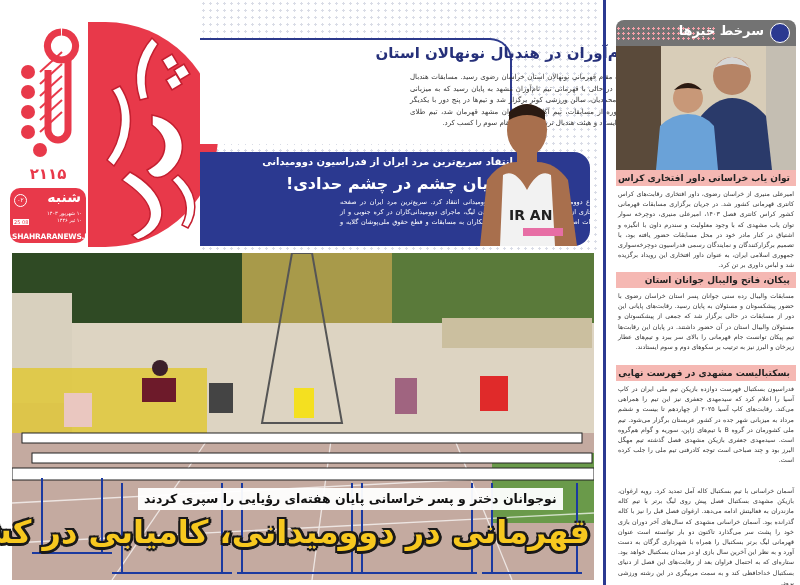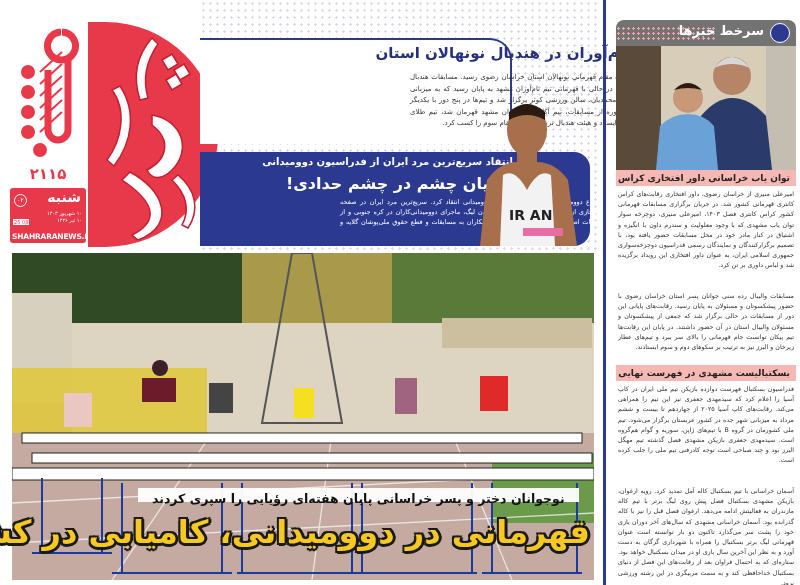--- a/index.html
+++ b/index.html
@@ -21,21 +21,21 @@
   .logo-small {
     position: absolute; left: 10px; top: 12px; width: 72px; height: 150px;
   }
   .edition-number {
     position: absolute; left: 8px; top: 165px; width: 80px; text-align: center;
     color: #e8394a; font-weight: bold; font-size: 15px; letter-spacing: 8px;
     font-family: "DejaVu Sans", sans-serif;
   }
   .date-box {
     position: absolute; left: 10px; top: 188px; width: 76px; height: 55px;
-    background: #e8394a; color: #fff; border-radius: 3px;
+    background: #e8394a; color: #fff; border-radius: 10px;
   }
   .date-day { position: absolute; right: 5px; top: 1px; font-size: 14px; font-weight: bold; direction: rtl; }
   .date-circle {
     position: absolute; left: 4px; top: 6px; width: 13px; height: 13px; border-radius: 50%;
     border: 1.5px solid #fff; font-size: 6px; line-height: 10px; text-align: center;
   }
   .date-lines { position: absolute; left: 4px; top: 22px; width: 68px; font-size: 5px; line-height: 7px; direction: rtl; text-align: right; }
   .date-greg { position: absolute; left: 3px; top: 24px; font-size: 5px; background:#fff; color:#e8394a; padding:0 1px; }
   .website { position: absolute; left: 2px; bottom: 2px; width: 72px; font-size: 7.5px; font-weight: bold; text-align: center; letter-spacing: -.2px; }
 
@@ -82,21 +82,21 @@
   .athlete {
     position: absolute; left: 465px; top: 100px; width: 125px; height: 146px; overflow: hidden;
   }
 
   
   .main-photo {
     position: absolute; left: 12px; top: 253px; width: 582px; height: 327px; overflow: hidden;
     background: #c9b7ae;
   }
   .main-sub {
-    position: absolute; left: 138px; top: 488px; height: 14px; padding: 0 14px;
+    position: absolute; left: 138px; top: 488px; height: 22px; padding: 0 6px;
     background: rgba(255,255,255,.95); direction: rtl; font-size: 12.5px; font-weight: bold; color: #111;
     line-height: 22px; white-space: nowrap;
   }
   .main-headline {
     position: absolute; left: 30px; top: 513px; width: 560px; text-align: center; direction: rtl;
     font-size: 32px; font-weight: bold; color: #f7c81f; white-space: nowrap;
     text-shadow: -2px -2px 0 #1a1a1a, 2px -2px 0 #1a1a1a, -2px 2px 0 #1a1a1a, 2px 2px 0 #1a1a1a, 0 3px 0 #1a1a1a, 3px 0 0 #1a1a1a;
     letter-spacing: -.5px;
   }
   .photo-credit {
@@ -272,20 +272,21 @@
         <path d="M80 124 L85 70 Q100 52 116 52 Q134 52 150 70 L156 124 Z" fill="#2a3a6a"></path>
         <circle cx="72" cy="52" r="15" fill="#c89878"></circle>
         <path d="M58 44 Q72 30 86 44 Q72 40 58 44 Z" fill="#2a1a12"></path>
         <path d="M40 124 L44 80 Q56 68 72 68 Q88 68 98 80 L102 124 Z" fill="#6aa2d8"></path>
       </svg>
     </div>
 
     <div class="story-head" style="top:170px">توان یاب خراسانی داور افتخاری کراس کانتری شد</div>
     <div class="story-body" style="top:189px">امیرعلی منیری از خراسان رضوی، داور افتخاری رقابت‌های کراس کانتری قهرمانی کشور شد. در جریان برگزاری مسابقات قهرمانی کشور کراس کانتری فصل ۱۴۰۳، امیرعلی منیری، دوچرخه سوار توان یاب مشهدی که با وجود معلولیت و سندرم داون با انگیزه و اشتیاق در کنار مادر خود در محل مسابقات حضور یافته بود، با تصمیم برگزارکنندگان و نمایندگان رسمی فدراسیون دوچرخه‌سواری جمهوری اسلامی ایران، به عنوان داور افتخاری این رویداد برگزیده شد و لباس داوری بر تن کرد.</div>
 
+    <div class="story-head" style="top:272px">پیکان، فاتح والیبال جوانان استان</div>
     <div class="story-body" style="top:291px">مسابقات والیبال رده سنی جوانان پسر استان خراسان رضوی با حضور پیشکسوتان و مسئولان به پایان رسید. رقابت‌های پایانی این دور از مسابقات در حالی برگزار شد که جمعی از پیشکسوتان و مسئولان والیبال استان در آن حضور داشتند. در پایان این رقابت‌ها تیم پیکان توانست جام قهرمانی را بالای سر ببرد و تیم‌های عطار زیرخان و البرز نیز به ترتیب بر سکوهای دوم و سوم ایستادند.</div>
 
     <div class="story-head" style="top:365px">بسکتبالیست مشهدی در فهرست نهایی تیم ملی</div>
     <div class="story-body" style="top:384px">فدراسیون بسکتبال فهرست دوازده بازیکن تیم ملی ایران در کاپ آسیا را اعلام کرد که سیدمهدی جعفری نیز این تیم را همراهی می‌کند. رقابت‌های کاپ آسیا ۲۰۲۵ از چهاردهم تا بیست و ششم مرداد به میزبانی شهر جده در کشور عربستان برگزار می‌شود. تیم ملی کشورمان در گروه B با تیم‌های ژاپن، سوریه و گوام هم‌گروه است. سیدمهدی جعفری بازیکن مشهدی فصل گذشته تیم مهگل البرز بود و چند صباحی است توجه کادرفنی تیم ملی را جلب کرده است.</div>
 
     <div class="story-body" style="top:486px">آسمان خراسانی با تیم بسکتبال کاله آمل تمدید کرد. رویه ارغوان، بازیکن مشهدی بسکتبال فصل پیش روی لیگ برتر با تیم کاله مازندران به فعالیتش ادامه می‌دهد. ارغوان فصل قبل را نیز با کاله گذرانده بود. آسمان خراسانی مشهدی که سال‌های آخر دوران بازی خود را پشت سر می‌گذارد تاکنون دو بار توانسته است عنوان قهرمانی لیگ برتر بسکتبال را همراه با شهرداری گرگان به دست آورد و به نظر این آخرین سال بازی او در میدان بسکتبال خواهد بود. ستاره‌ای که به احتمال فراوان بعد از رقابت‌های این فصل از دنیای بسکتبال خداحافظی کند و به سمت مربیگری در این رشته ورزشی برود.</div>
   </div>
 
 </div>
 

